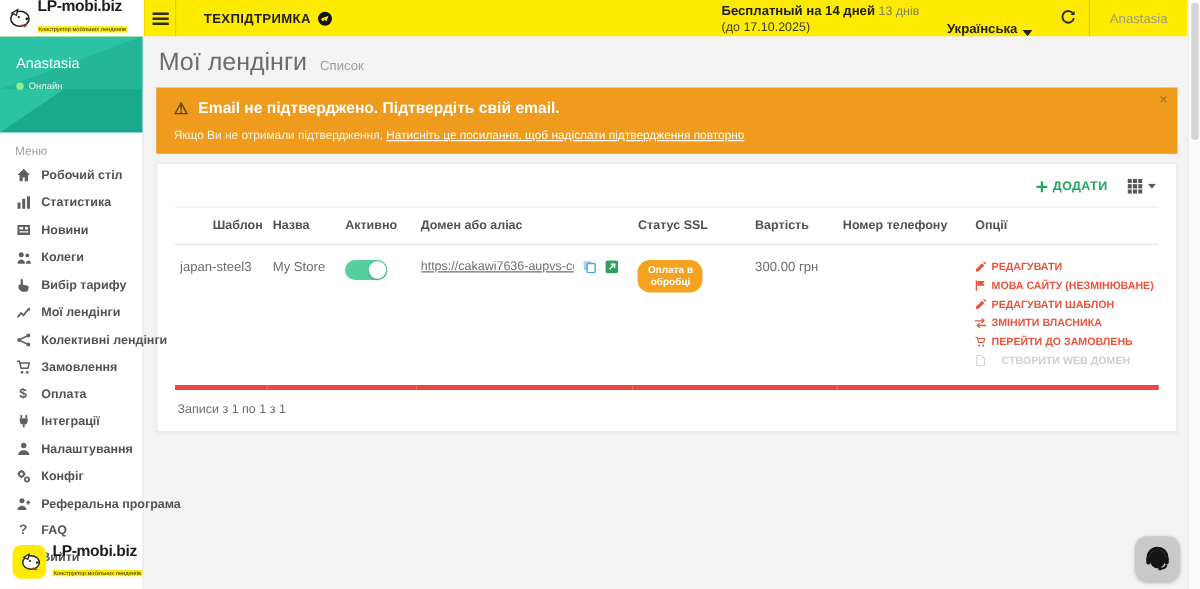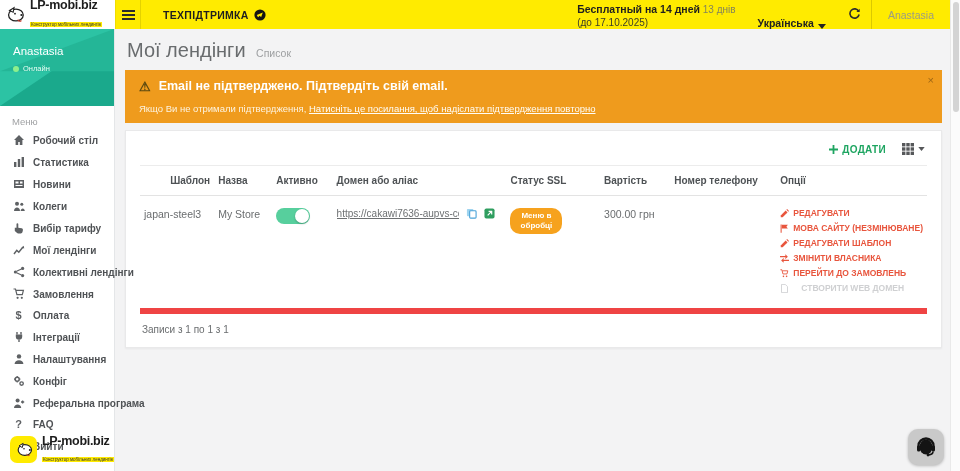--- a/index.html
+++ b/index.html
@@ -57,21 +57,21 @@
   .alert-text a { color:#fffdf6; text-decoration:underline; cursor:pointer; }
   .alert-close { position:absolute; top:4px; right:8px; border:none; background:transparent; color:rgba(0,0,0,0.35); font-size:11px; cursor:pointer; }
 
   .card { background:#fff; border:1px solid #e9e9ea; box-shadow:0 1px 2px rgba(0,0,0,0.05); padding:8px 14px 10px; }
   .toolbar { display:flex; justify-content:flex-end; align-items:center; gap:16px; padding:4px 2px 10px; }
   .add-btn { display:flex; align-items:center; gap:4px; border:none; background:transparent; color:#1ea561; font-size:10px; font-weight:bold; letter-spacing:0.3px; cursor:pointer; }
   .cols-btn { display:flex; align-items:center; gap:4px; border:none; background:transparent; cursor:pointer; color:#56585a; }
 
   table { width:100%; border-collapse:collapse; }
   th { text-align:left; font-size:10px; color:#4e5255; border-top:1px solid #ececec; border-bottom:1px solid #e3e3e3; padding:9px 4px; white-space:nowrap; }
-  td { vertical-align:top; font-size:10.5px; color:#6a6d6f; padding:12px 4px 10px; border-bottom:6px solid #ef4444; }
+  td { vertical-align:top; font-size:10.5px; color:#6a6d6f; padding:12px 4px 10px; border-bottom:4px solid #ef4444; }
   .col-template{width:78px;text-align:right;} .col-name{width:61px;} .col-active{width:62px;} .col-domain{width:175px;} .col-ssl{width:98px;} .col-price{width:73px;} .col-phone{width:108px;}
 
   .toggle { width:34px; height:16px; border-radius:9px; background:#57cf9d; position:relative; cursor:pointer; display:inline-block; }
   .toggle .knob { position:absolute; top:1px; right:1px; width:14px; height:14px; border-radius:50%; background:#fff; box-shadow:0 1px 2px rgba(0,0,0,0.25); }
 
   .domain-cell { display:flex; align-items:center; gap:7px; }
   .domain-link { font-size:10px; color:#6d7072; text-decoration:underline; max-width:122px; overflow:hidden; white-space:nowrap; text-overflow:clip; display:inline-block; cursor:pointer; }
   .mini-ic { cursor:pointer; display:inline-flex; }
 
   .ssl-badge { display:inline-block; background:#f6a21e; color:#fff; font-size:8px; font-weight:bold; text-align:center; border-radius:10px; padding:3px 7px; width:52px; line-height:1.25; }
@@ -389,21 +389,21 @@
               </span>
               <span class="mini-ic">
                 <svg width="11" height="11" viewBox="0 0 12 12">
                     <rect x="0.5" y="0.5" width="11" height="11" rx="2" fill="#2f9e5f"></rect>
                     <path d="M4 8l4-4M5 3.6h3.4V7" stroke="#fff" stroke-width="1.3" fill="none"></path>
                   </svg>
               </span>
             </div>
           </td>
           <td>
-            <span class="ssl-badge">Меню в обробці</span>
+            <span class="ssl-badge">Оплата в обробці</span>
           </td>
           <td>300.00 грн</td>
           <td></td>
           <td>
             <div class="opt-link">
               <svg width="9" height="9" viewBox="0 0 12 12">
                   <path d="M1 8.5V11h2.5L10 4.5 7.5 2z"></path>
                   <path d="M8.5 1l2.5 2.5 1-1L9.5 0z"></path>
                 </svg>
               <span>РЕДАГУВАТИ</span>

